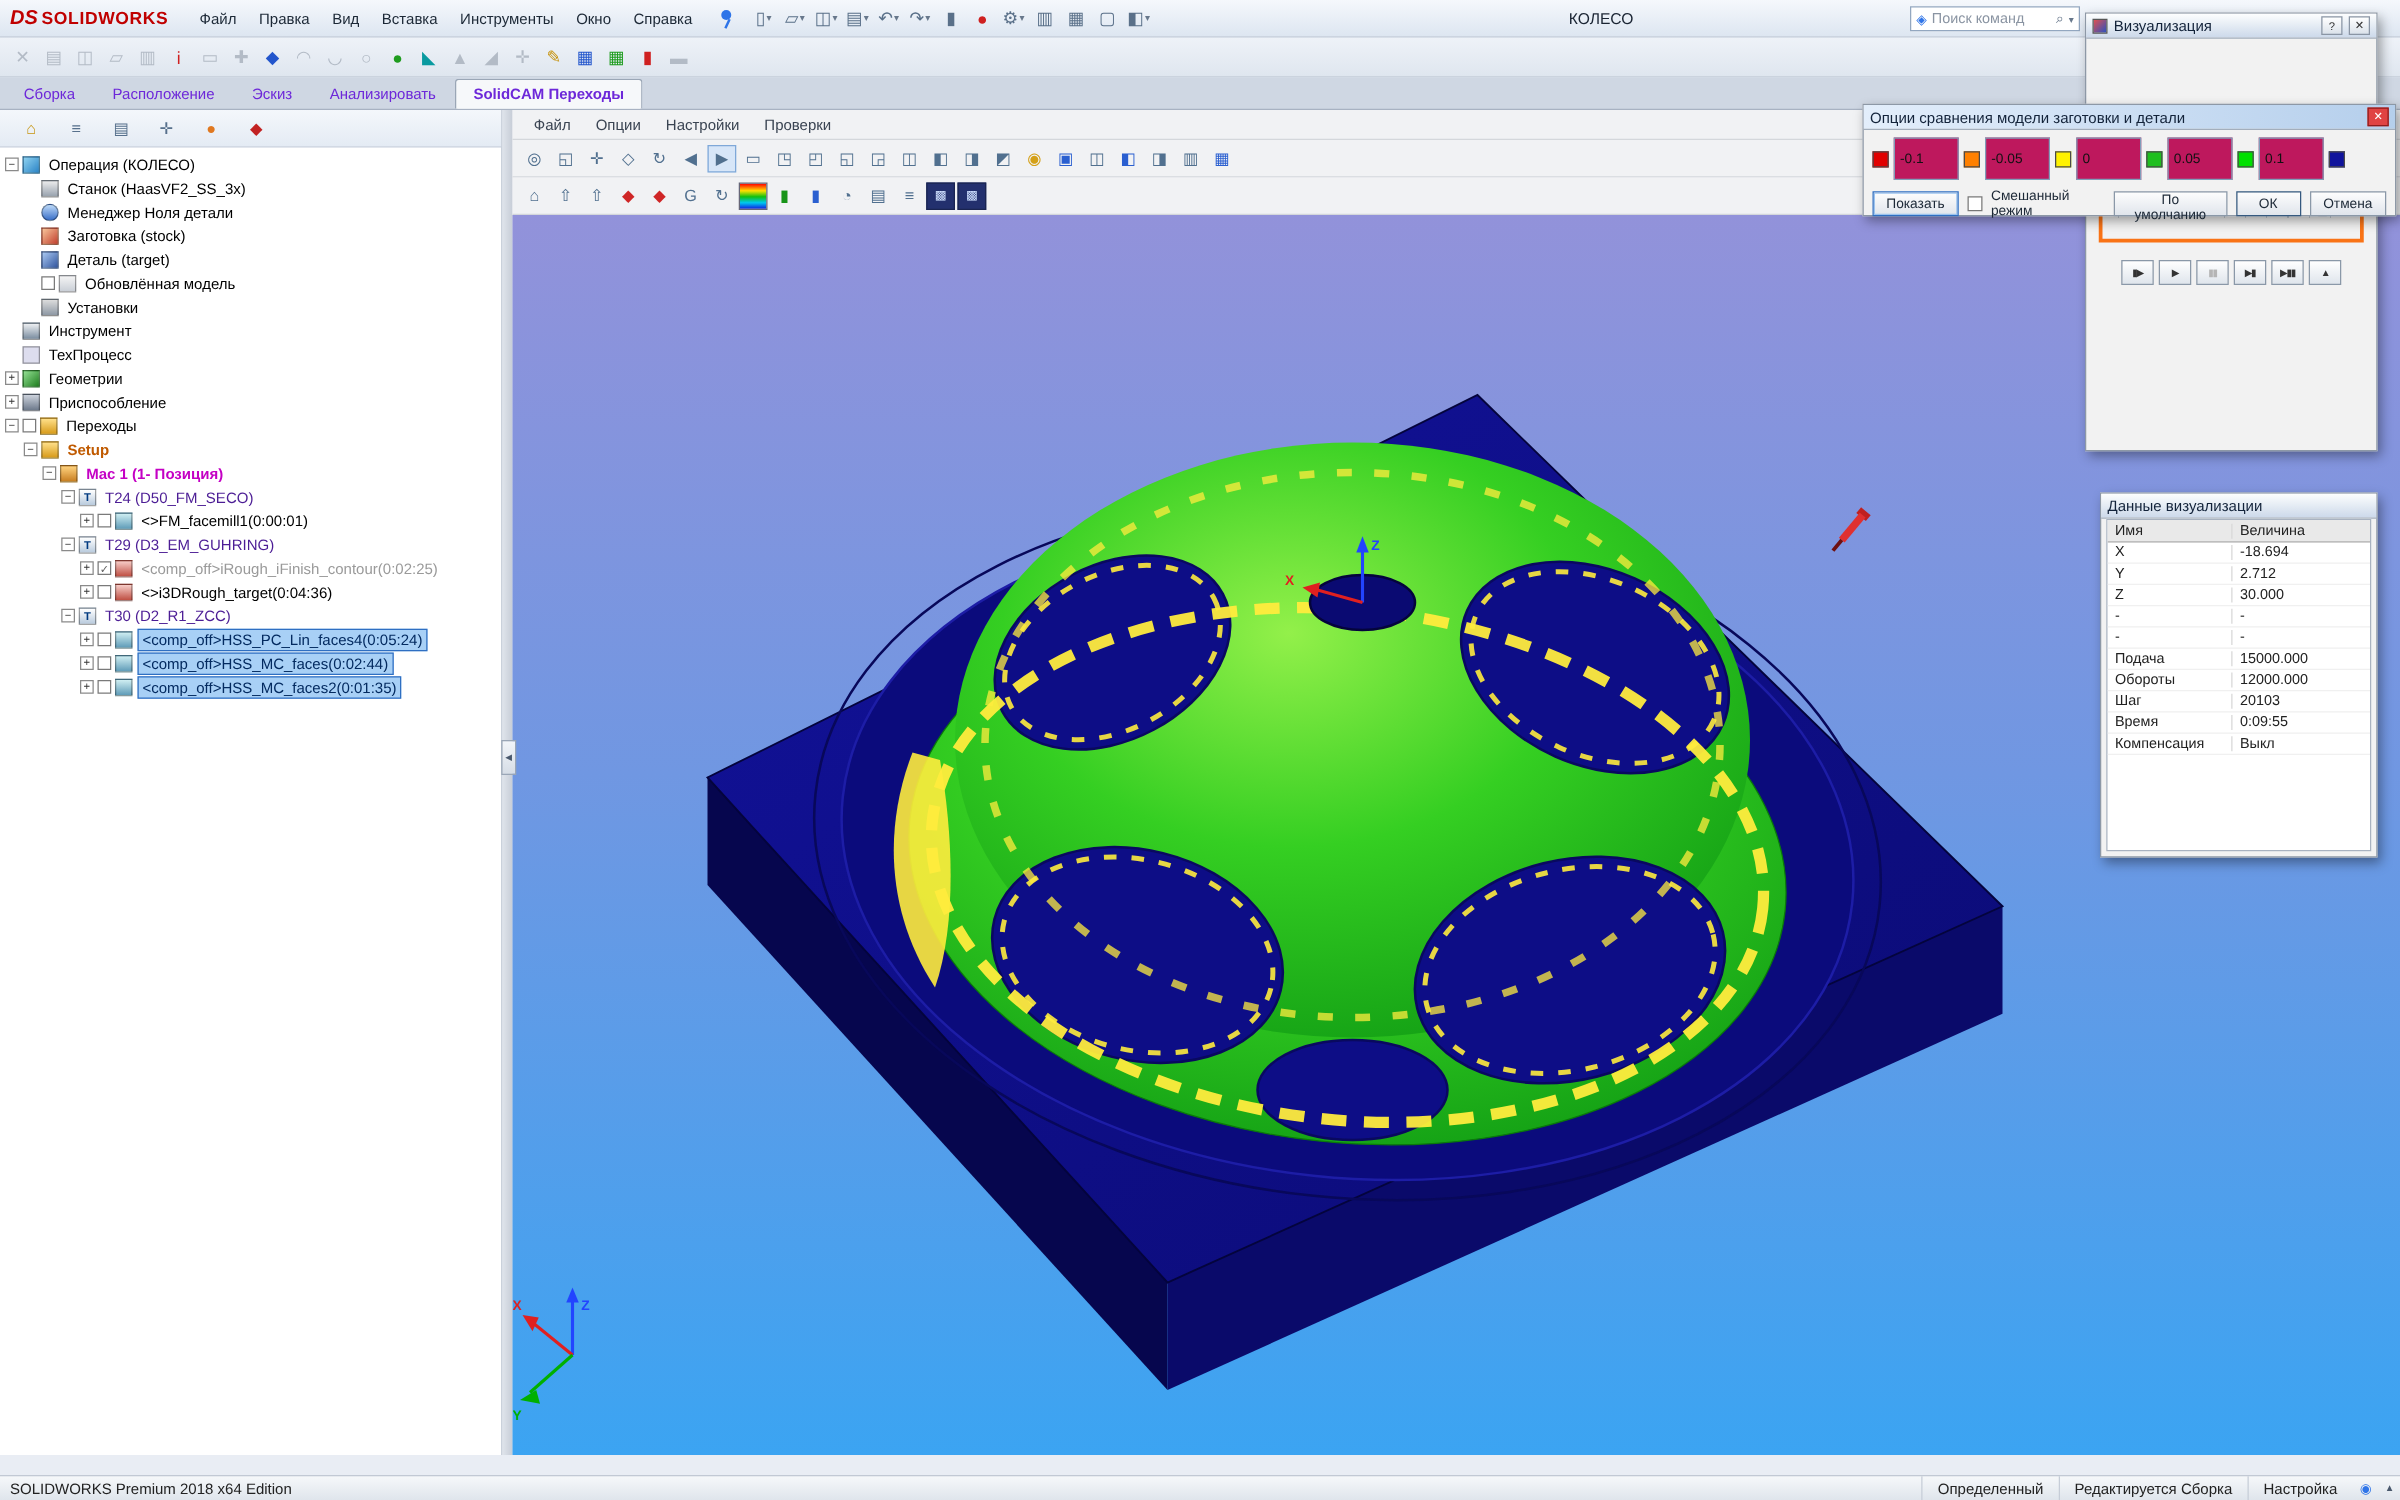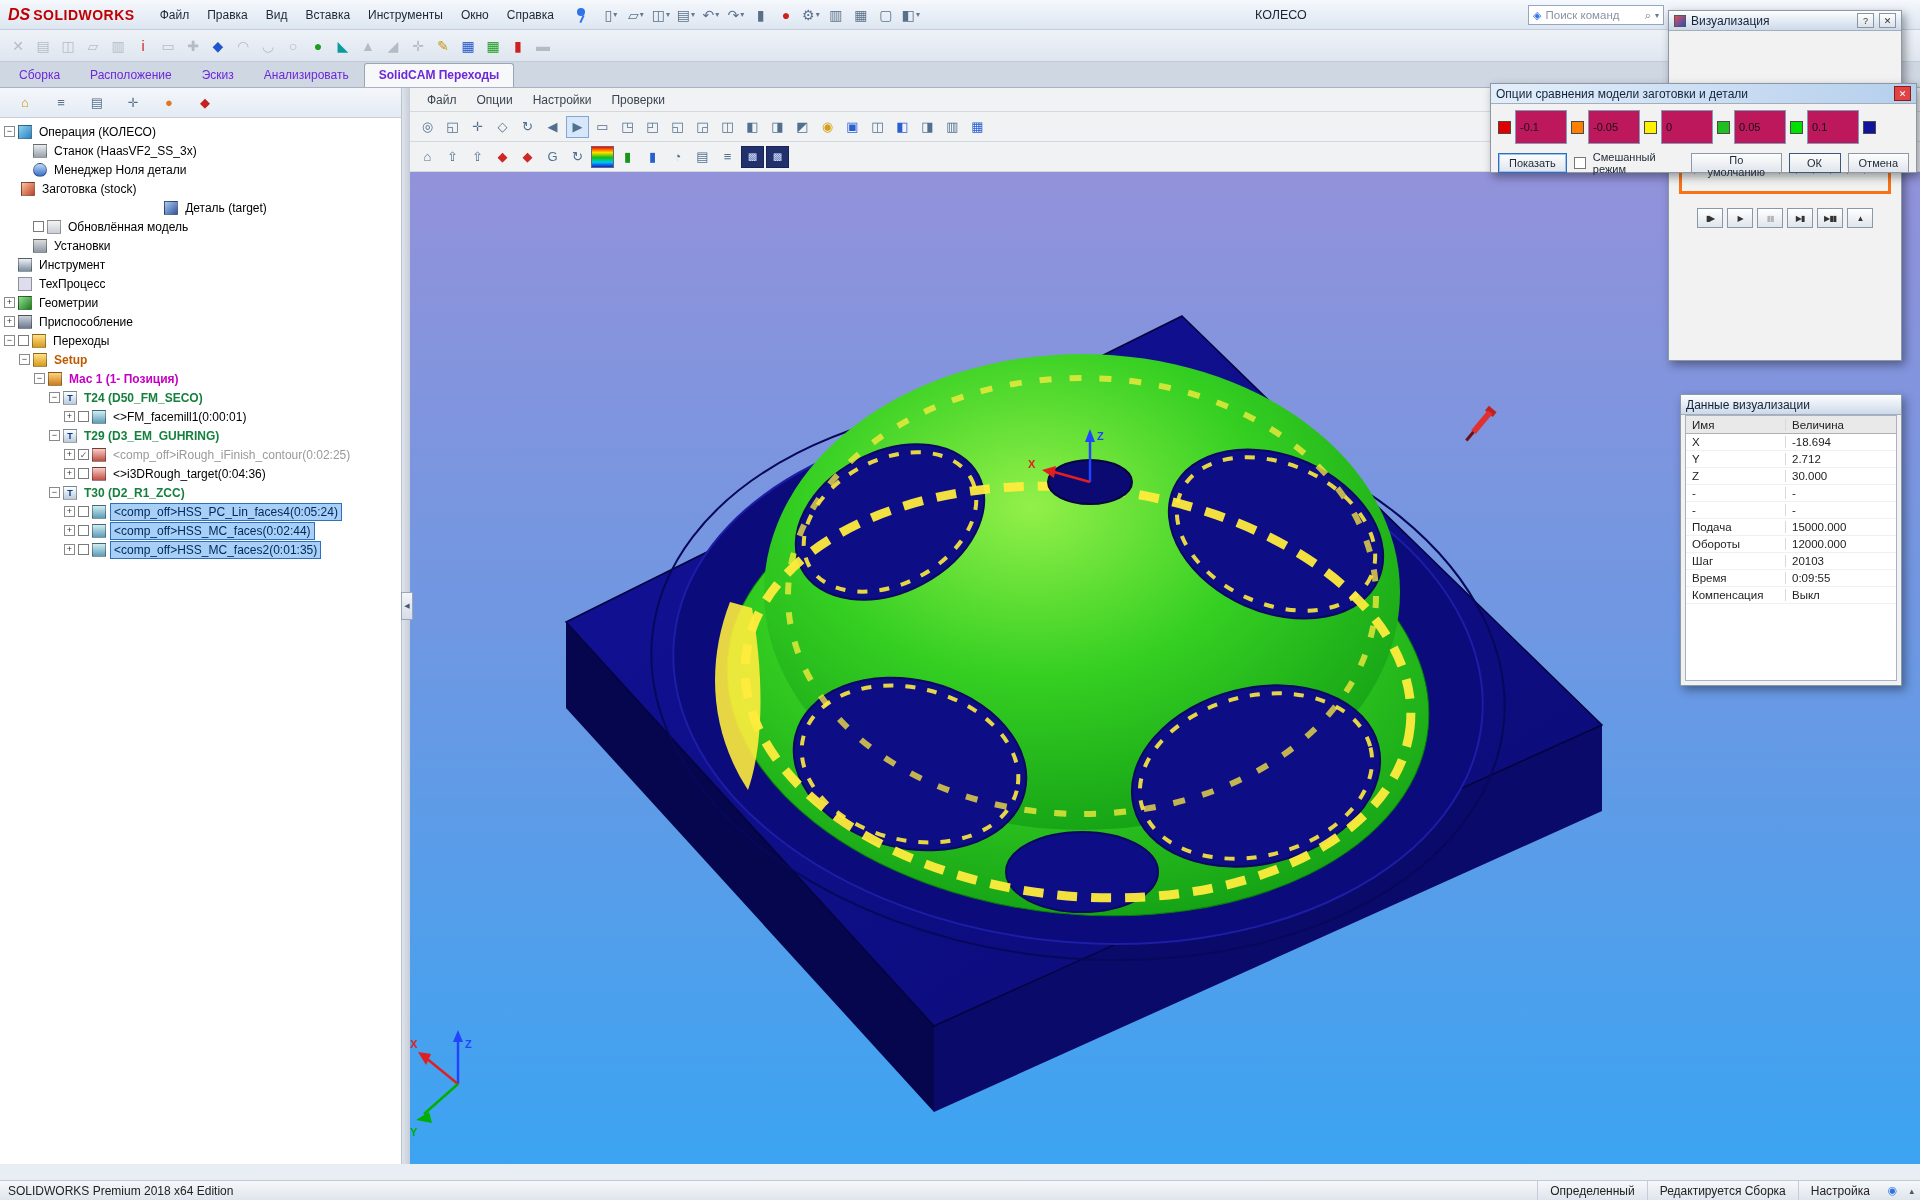--- a/index.html
+++ b/index.html
@@ -59,21 +59,21 @@
   .ti-geometry { background:linear-gradient(135deg,#93e093,#1f7e1f); }
   .ti-fixture { background:linear-gradient(#ccd2dc,#6e7a8c); }
   .ti-operations-folder,.ti-setup-folder { background:linear-gradient(#ffe08a,#d89b1a); }
   .ti-position { background:linear-gradient(#ffd27e,#c87f22); }
   .ti-tool-t { background:linear-gradient(#ffffff,#b9cbdd); }
   .ti-op-leaf { background:linear-gradient(#cfeef2,#5f9cb8); }
   .ti-op-leaf-red { background:linear-gradient(#f7cdc8,#bf4f43); }
   .tlabel { padding:1px 3px; font-size:12px; color:#000; }
   .tlabel.setup { color:#c05a00; font-weight:bold; }
   .tlabel.mac { color:#c400c4; font-weight:bold; }
-  .tlabel.tool { color:#15803d; font-weight:bold; }
+  .tlabel.tool { color:#4c1d95; font-weight:normal; }
   .tlabel.gray { color:#9a9a9a; }
   .tlabel.selected { background:#a8d0f6; border:1px solid #2f6fc2; color:#032a60; }
 
   .splitter { width:8px; background:linear-gradient(90deg,#dfe4eb,#c7cdd7); }
   .split-btn { position:absolute; left:401px; top:592px; width:12px; height:28px; background:linear-gradient(#f2f5f9,#d6dde6); border:1px solid #9aa6b6; font-size:7px; color:#49586c; display:flex; align-items:center; justify-content:center; z-index:6; }
 
   
   .viewport { flex:1; display:flex; flex-direction:column; min-width:0; }
   .vp-menubar { height:24px; background:#f1f2f4; border-bottom:1px solid #d4d7db; display:flex; align-items:center; padding:0 8px; gap:2px; }
   .vp-menu-item { padding:2px 9px; color:#3a4452; }
@@ -237,26 +237,26 @@
           <div class="tree-row" style="padding-left: 19px;">
             <span class="expand none"></span>
             <span class="ti ti-machine"></span>
             <span class="tlabel ">Станок (HaasVF2_SS_3x)</span>
           </div>
           <div class="tree-row" style="padding-left: 19px;">
             <span class="expand none"></span>
             <span class="ti ti-zero-manager"></span>
             <span class="tlabel ">Менеджер Ноля детали</span>
           </div>
-          <div class="tree-row" style="padding-left: 7px;">
+          <div class="tree-row" style="padding-left: 19px;">
             <span class="expand none"></span>
             <span class="ti ti-stock"></span>
             <span class="tlabel ">Заготовка (stock)</span>
           </div>
-          <div class="tree-row" style="padding-left: 19px; justify-content: center;">
+          <div class="tree-row" style="padding-left: 19px;">
             <span class="expand none"></span>
             <span class="ti ti-target"></span>
             <span class="tlabel ">Деталь (target)</span>
           </div>
           <div class="tree-row" style="padding-left: 19px;">
             <span class="expand none"></span>
             <span class="cbox"></span>
             <span class="ti ti-updated-model"></span>
             <span class="tlabel ">Обновлённая модель</span>
           </div>

